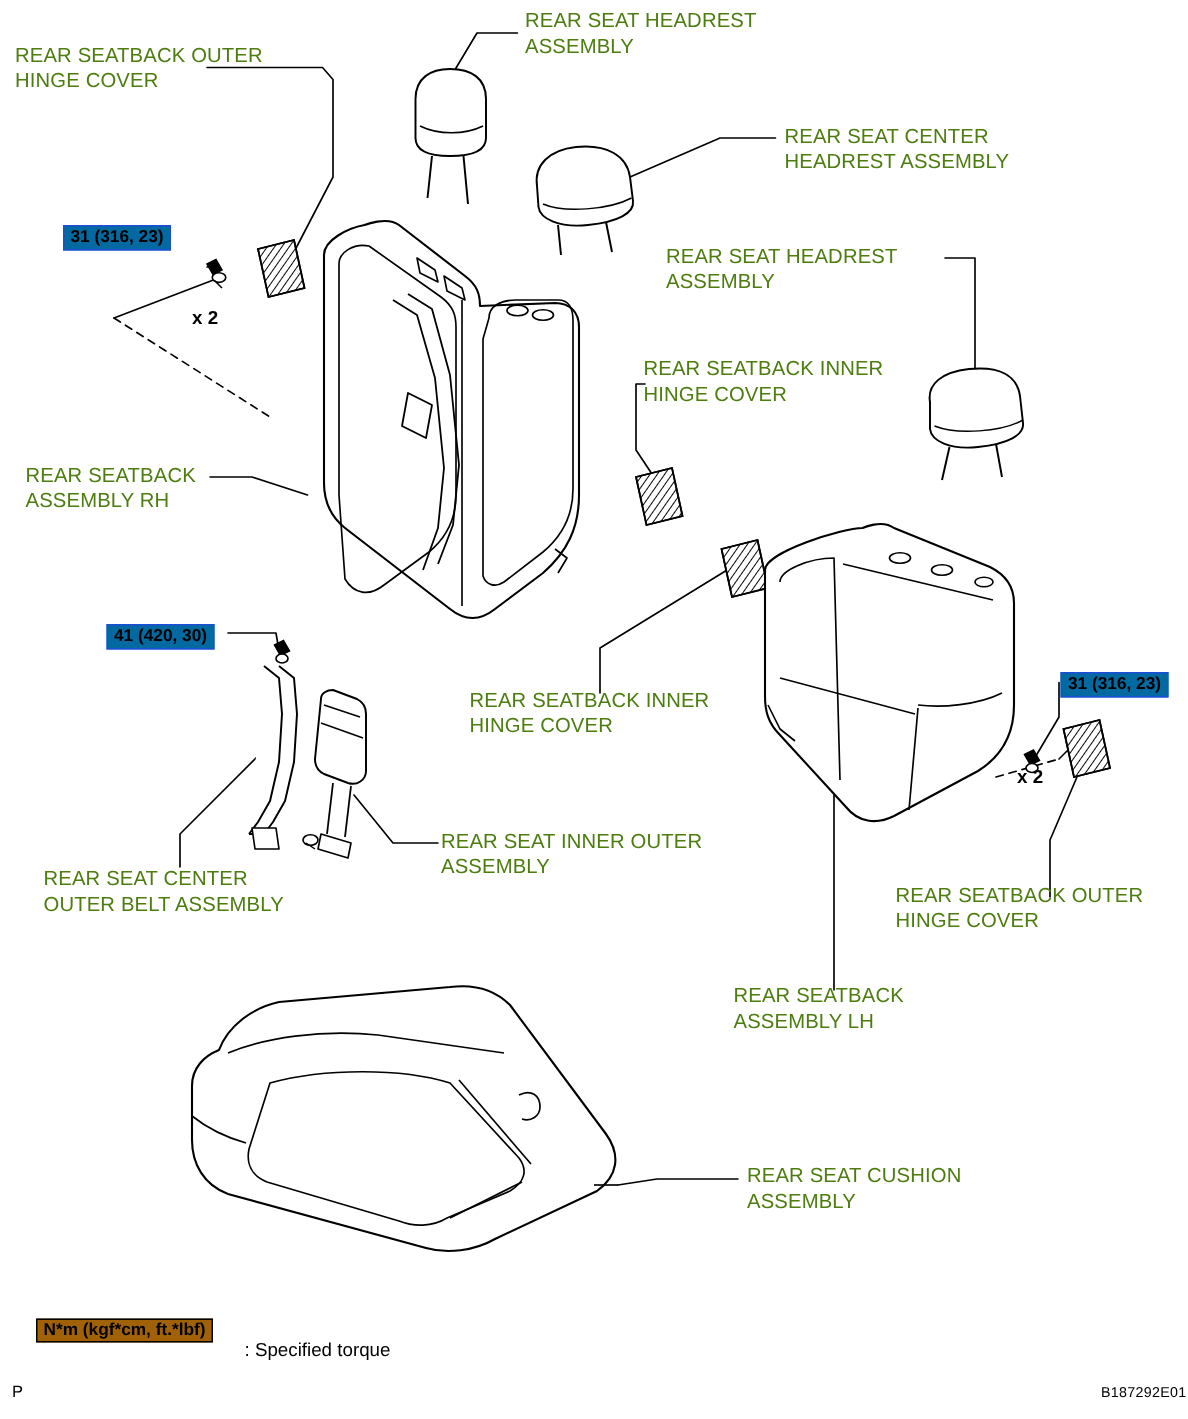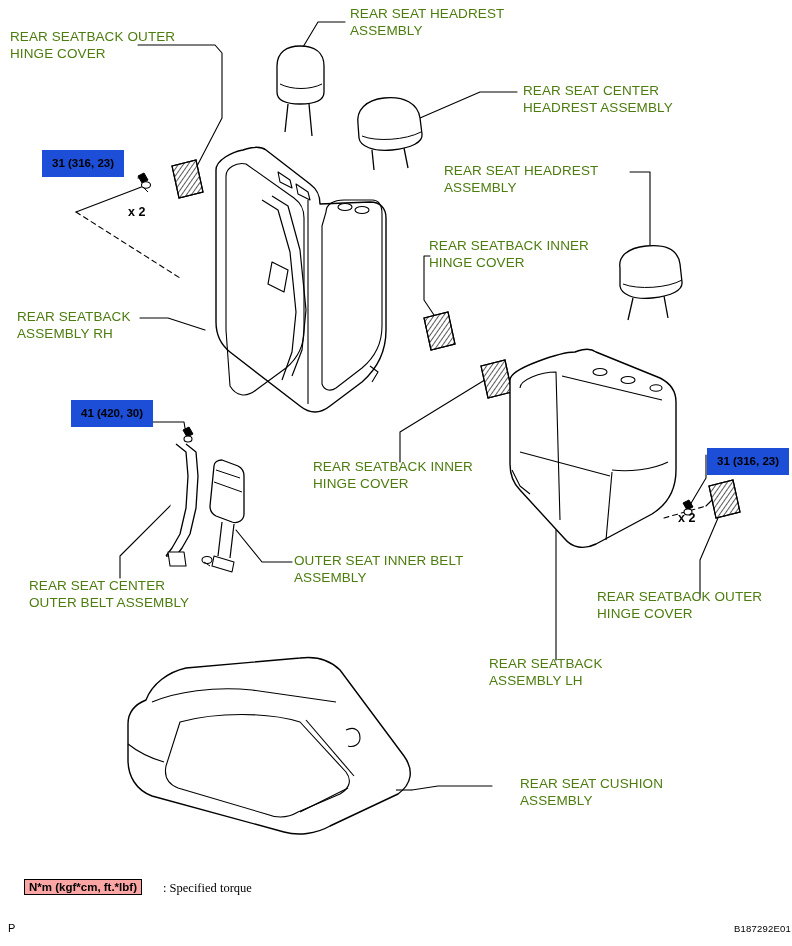--- a/index.html
+++ b/index.html
@@ -24,51 +24,52 @@
     color: #4d7c0f;
     letter-spacing: 0.1px;
     white-space: pre-line;
     font-family: "Liberation Sans", sans-serif;
   }
   .torque {
     position: absolute;
     font-size: 11.5px;
     line-height: 13px;
     color: #000000;
-    border: 6px solid #1d4ed8;
+    border: 1px solid #1d4ed8;
     padding: 1px 4px 1px 4px;
-    background: #1d4ed8;
+    background: #0369a1;
     font-family: "Liberation Sans", sans-serif;
     font-weight: bold;
     white-space: nowrap;
   }
   .xmark {
     position: absolute;
     font-size: 12.5px;
     color: #000000;
     font-family: "Liberation Sans", sans-serif;
     font-weight: bold;
   }
   .footnote-box {
     position: absolute;
     font-size: 11.5px;
     color: #000000;
     border: 1px solid #000000;
     padding: 1px 4px;
-    background: #fca5a5;
+    background: #a16207;
     font-weight: bold;
     white-space: nowrap;
     font-family: "Liberation Sans", sans-serif;
   }
   .footnote-text {
     position: absolute;
     font-size: 12.5px;
     color: #000000;
-    font-family: Liberation Serif, serif;
+    font-family: Liberation Sans, sans-serif;
     white-space: nowrap;
+    margin-top: 12px;
   }
   .corner-code {
     position: absolute;
     font-size: 9.5px;
     color: #000000;
     font-family: "Liberation Sans", sans-serif;
     letter-spacing: 0.2px;
   }
   .page-mark {
     position: absolute;
@@ -287,35 +288,35 @@
   <div class="label" style="left:523px; top:83px;">REAR SEAT CENTER
 HEADREST ASSEMBLY</div>
   <div class="label" style="left:444px; top:163px;">REAR SEAT HEADREST
 ASSEMBLY</div>
   <div class="label" style="left:429px; top:238px;">REAR SEATBACK INNER
 HINGE COVER</div>
   <div class="label" style="left:17px; top:309px;">REAR SEATBACK
 ASSEMBLY RH</div>
   <div class="label" style="left:313px; top:459px;">REAR SEATBACK INNER
 HINGE COVER</div>
-  <div class="label" style="left:294px; top:553px;">OUTER SEAT INNER BELT
+  <div class="label" style="left:294px; top:553px;">REAR SEAT INNER OUTER
 ASSEMBLY</div>
   <div class="label" style="left:29px; top:578px;">REAR SEAT CENTER
 OUTER BELT ASSEMBLY</div>
   <div class="label" style="left:597px; top:589px;">REAR SEATBACK OUTER
 HINGE COVER</div>
   <div class="label" style="left:489px; top:656px;">REAR SEATBACK
 ASSEMBLY LH</div>
-  <div class="label" style="left:520px; top:776px;">REAR SEAT CUSHION
+  <div class="label" style="left:498px; top:776px;">REAR SEAT CUSHION
 ASSEMBLY</div>
 
   <div class="torque" style="left:42px; top:150px;">31 (316, 23)</div>
   <div class="xmark" style="left:128px; top:205px;">x 2</div>
 
-  <div class="torque" style="left:71px; top:400px;">41 (420, 30)</div>
+  <div class="torque" style="left:71px; top:416px;">41 (420, 30)</div>
 
   <div class="torque" style="left:707px; top:448px;">31 (316, 23)</div>
   <div class="xmark" style="left:678px; top:511px;">x 2</div>
 
   <div class="footnote-box" style="left:24px; top:879px;">N*m (kgf*cm, ft.*lbf)</div>
   <div class="footnote-text" style="left:163px; top:881px;">: Specified torque</div>
 
   <div class="page-mark" style="left:8px; top:922px;">P</div>
   <div class="corner-code" style="left:723px; top:923px;margin-left:11px;">B187292E01</div>
 

